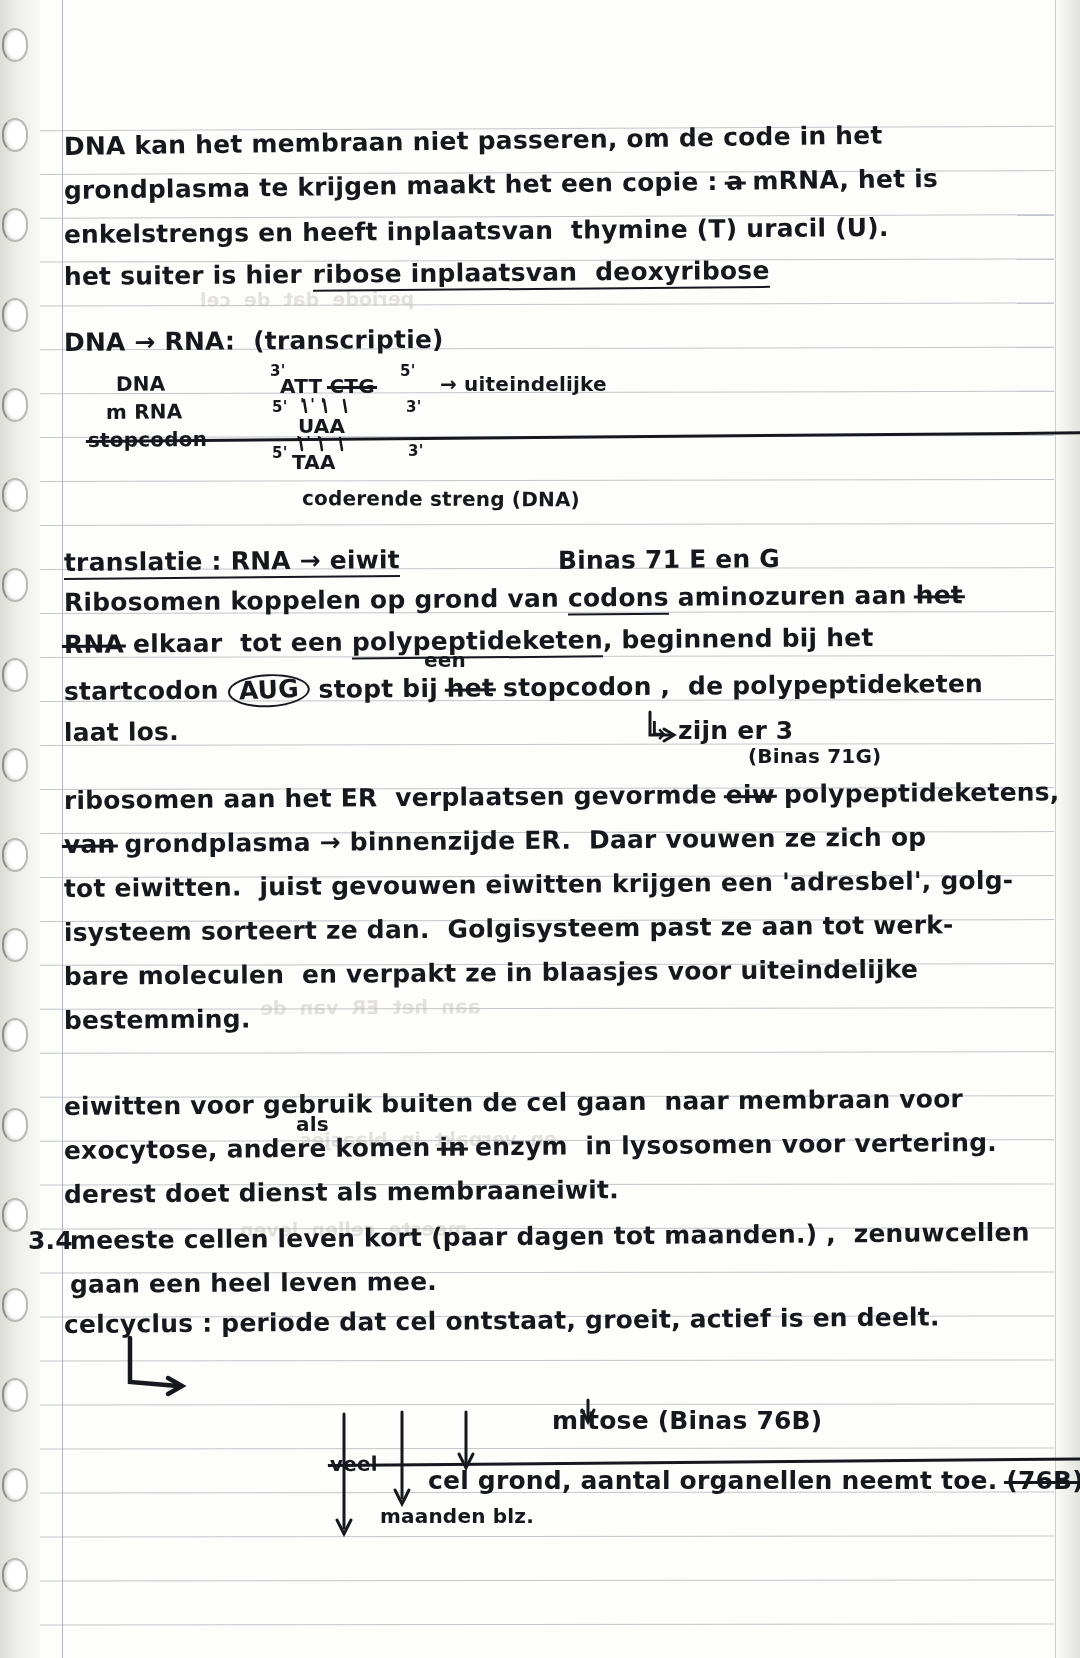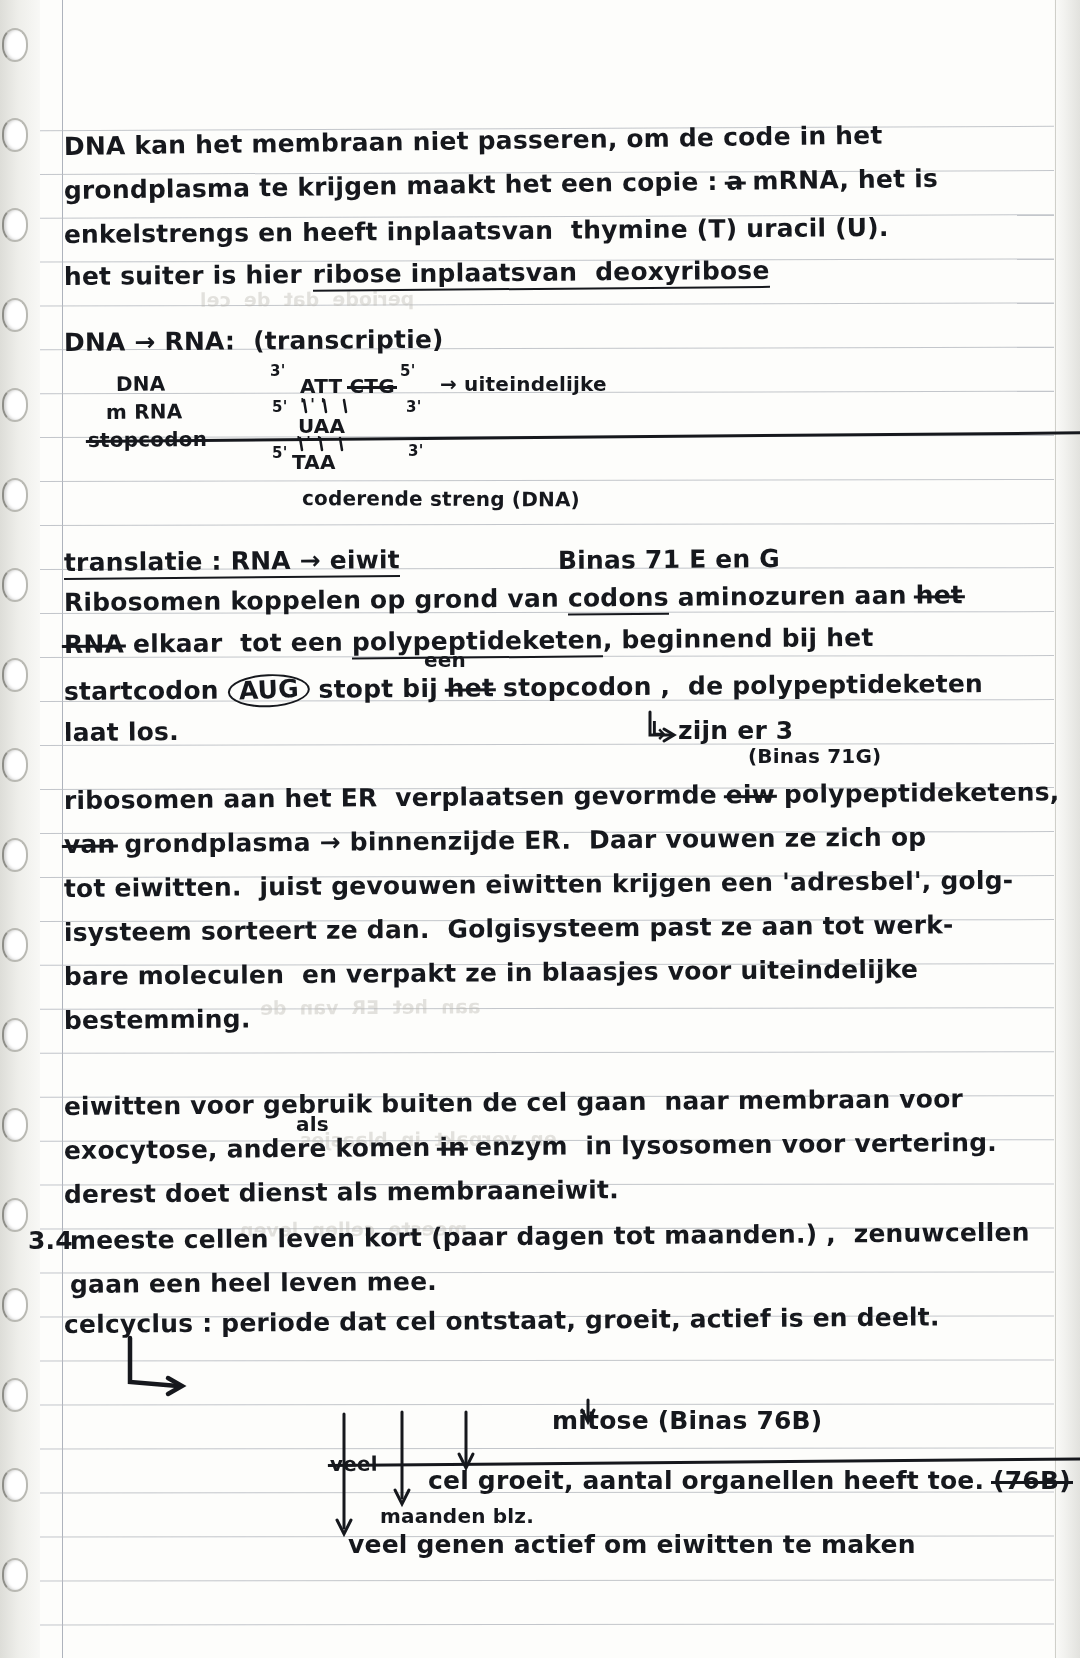--- a/index.html
+++ b/index.html
@@ -219,21 +219,21 @@
 
   <div class="hw ink tilt-b" style="left:64px; top:222px">enkelstrengs en heeft inplaatsvan  thymine (T) uracil (U).</div>
 
   <div class="hw ink tilt-b" style="left:64px; top:264px"><span style="padding-right:2px">het suiter is hier </span><span class="uline">ribose inplaatsvan  deoxyribose</span></div>
 
   <div class="hw ink tilt-b" style="left:64px; top:330px">DNA → RNA:  (transcriptie)</div>
 
   <div class="hw ink-sm tilt-b" style="left:116px; top:372px">DNA</div>
 
   <div class="hw ink-xs" style="left:270px; top:362px">3'</div>
-  <div class="hw ink-sm" style="left:300px; top:374px"><span>ATT</span><span> </span><span class="strike">CTG</span></div>
+  <div class="hw ink-sm" style="left:280px; top:374px"><span>ATT</span><span> </span><span class="strike">CTG</span></div>
   <div class="hw ink-xs" style="left:400px; top:362px">5'</div>
   <div class="hw ink-sm" style="left:440px; top:372px">→ uiteindelijke</div>
 
   <div class="hw ink-xs" style="left:272px; top:398px">5'</div>
   <div class="hw ink-xs" style="left:300px; top:396px">' ' '</div>
   <div class="hw ink-xs" style="left:406px; top:398px">3'</div>
 
   <div class="hw ink-sm tilt-b" style="left:106px; top:400px">m RNA</div>
   <div class="hw ink-sm tilt-b strike" style="left:88px; top:428px">stopcodon</div>
 
@@ -282,25 +282,24 @@
   <div class="hw ink" style="left:28px; top:1228px; font-weight:700">3.4</div>
 
   <div class="hw ink tilt-b" style="left:70px; top:1228px">meeste cellen leven kort (paar dagen tot maanden.) ,  zenuwcellen</div>
   <div class="hw ink tilt-b" style="left:70px; top:1272px">gaan een heel leven mee.</div>
   <div class="hw ink tilt-b" style="left:64px; top:1312px">celcyclus : periode dat cel ontstaat, groeit, actief is en deelt.</div>
 
 
   <div class="hw ink-sm tilt-b strike" style="left:330px; top:1428px">veel</div>
   <div class="hw ink" style="left:552px; top:1408px">mitose (Binas 76B)</div>
 
-  <div class="hw ink" style="left:428px; top:1468px"><span>cel groeit, aantal organellen heeft toe. </span><span class="strike">(76B)</span></div>
+  <div class="hw ink" style="left:428px; top:1468px"><span>cel grond, aantal organellen neemt toe. </span><span class="strike">(76B)</span></div>
 
   <div class="hw ink-sm" style="left:380px; top:1504px">maanden blz.</div>
 
-  <div class="hw ink" style="left:348px; top:1532px">veel genen actief om eiwitten te maken</div>
 
   <svg class="overlay" viewBox="0 0 1080 1658">
 
     <path d="M650,712 L650,735 L672,735" stroke="#16181d" stroke-width="3" fill="none" stroke-linecap="round"></path>
     <path d="M664,729 L674,735 L664,741" stroke="#16181d" stroke-width="3" fill="none" stroke-linecap="round"></path>
 
     <path d="M130,1338 L130,1382 L178,1386" stroke="#16181d" stroke-width="4.5" fill="none" stroke-linecap="round"></path>
     <path d="M168,1378 L182,1386 L168,1394" stroke="#16181d" stroke-width="4.5" fill="none" stroke-linecap="round"></path>
 
     <path d="M344,1414 L344,1528" stroke="#16181d" stroke-width="3" fill="none" stroke-linecap="round"></path>

